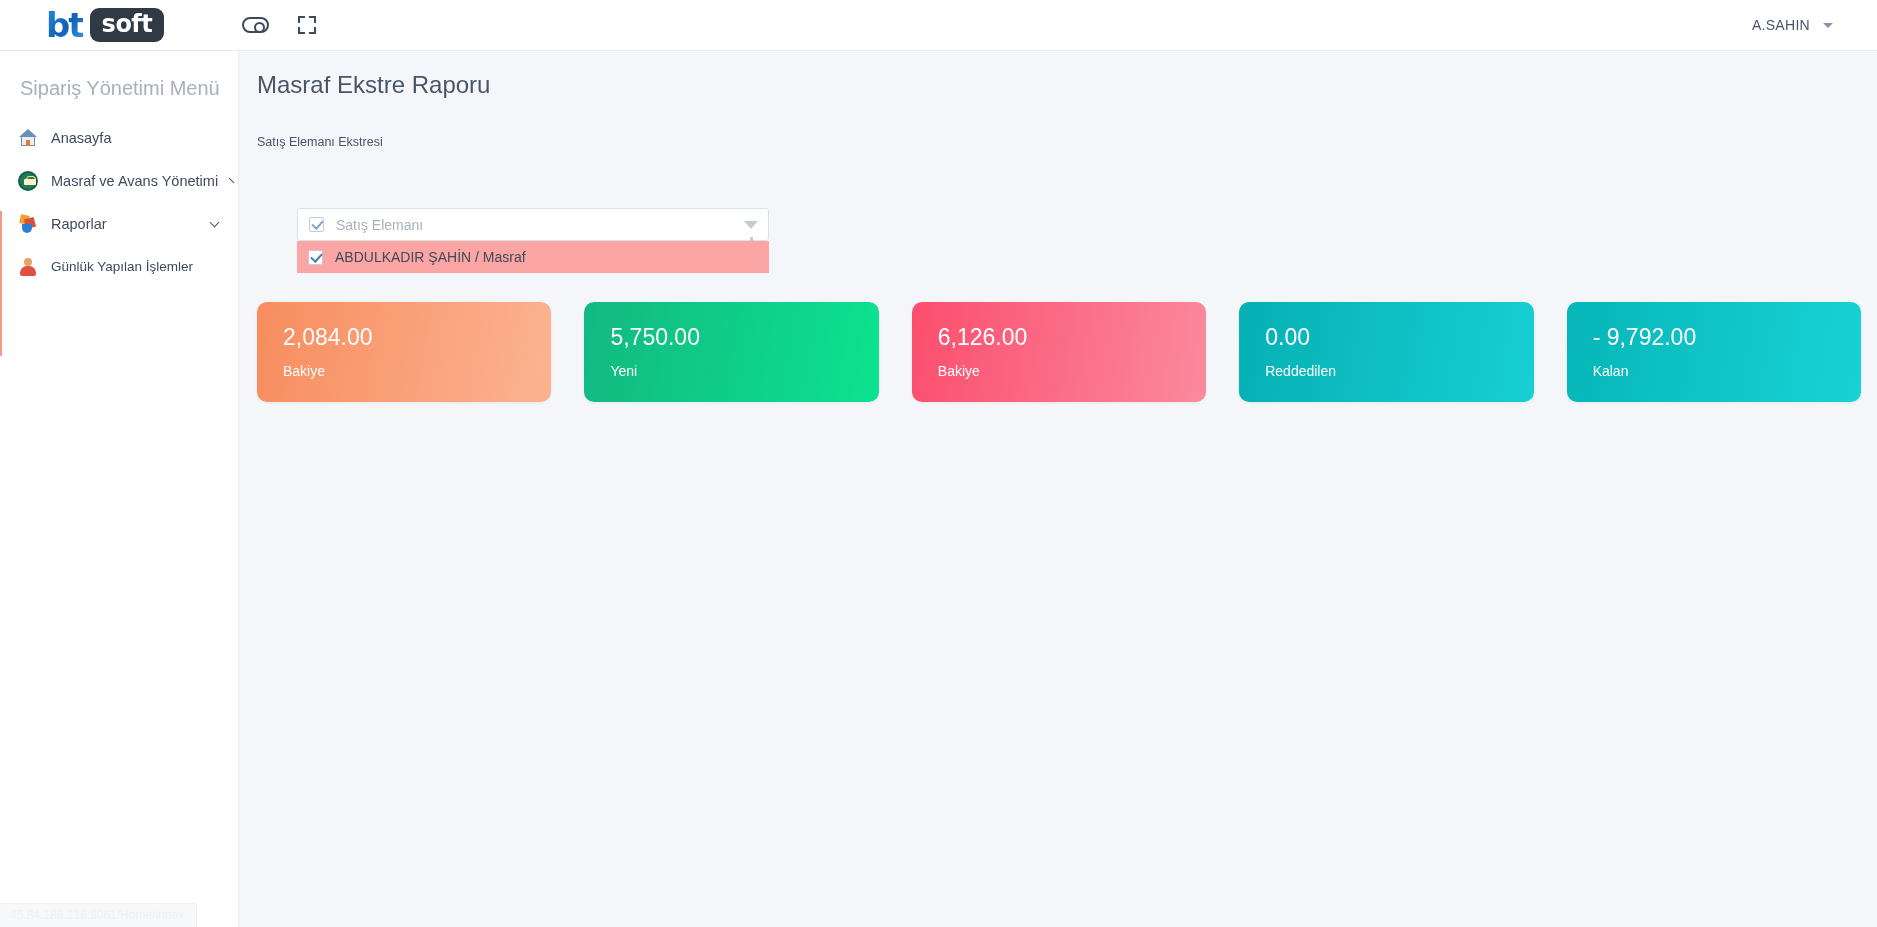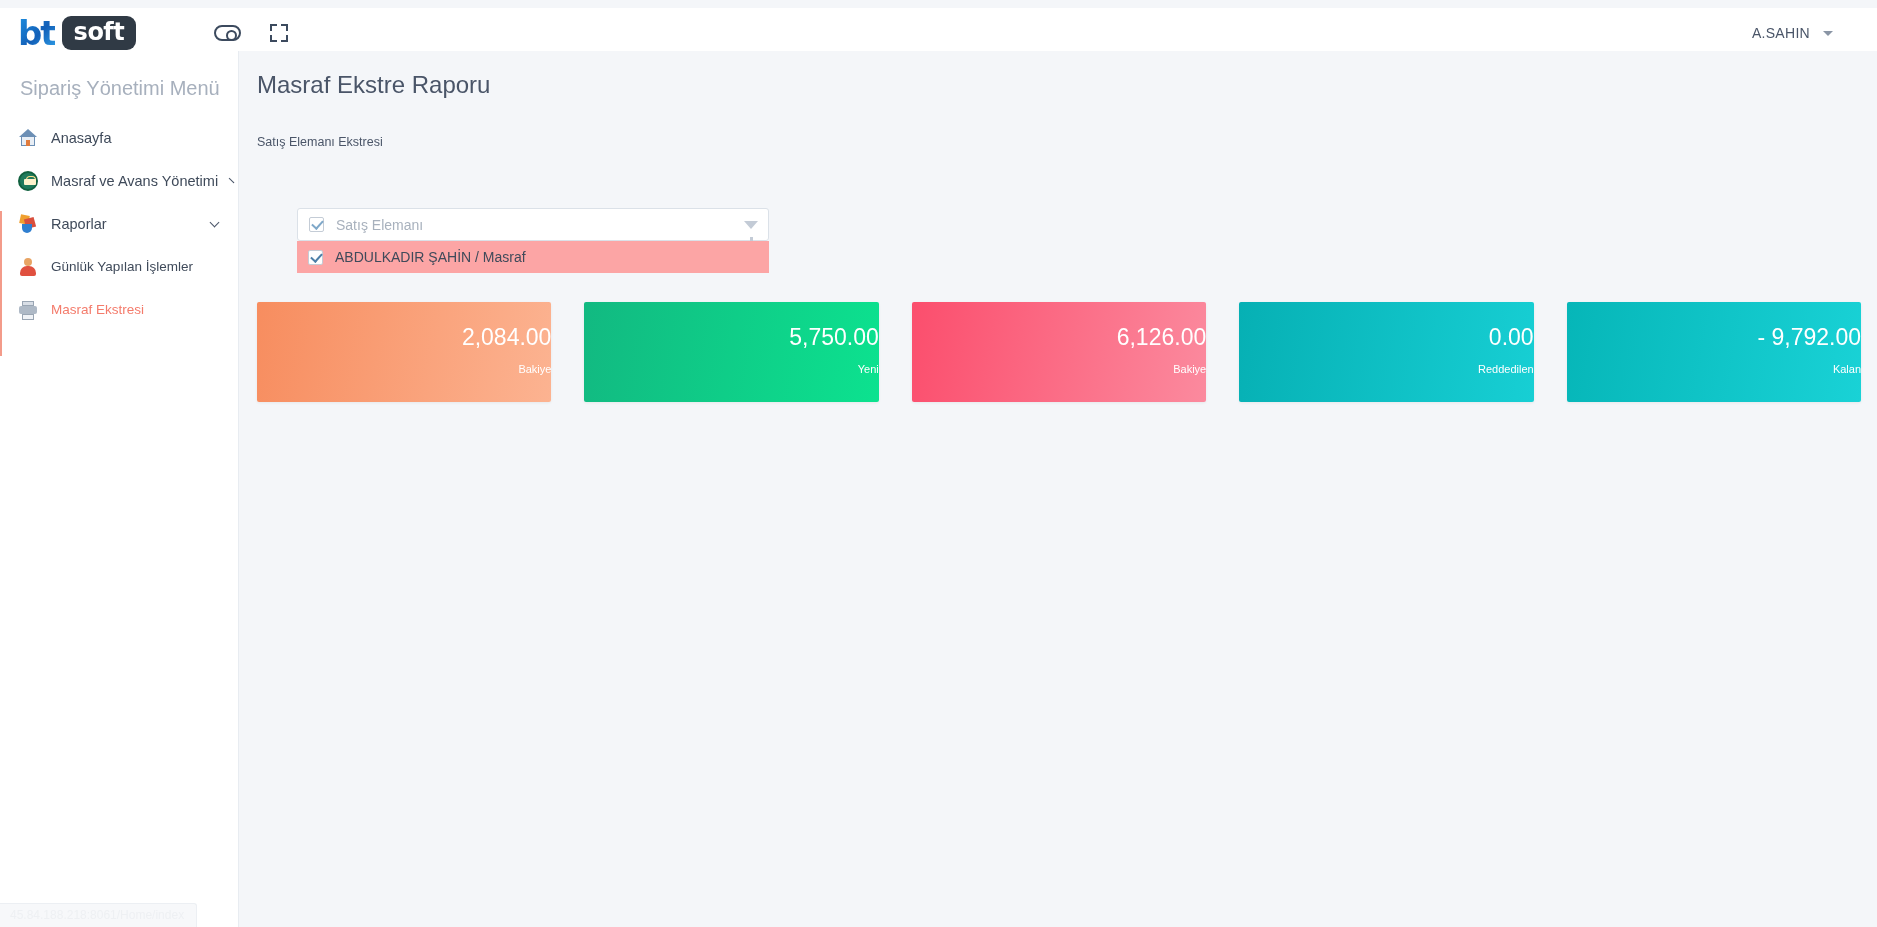--- a/index.html
+++ b/index.html
@@ -7,27 +7,28 @@
     width: 1877px;
     height: 927px;
     overflow: hidden;
     font-family: "Liberation Sans", sans-serif;
     background: #f4f6f9;
   }
 
   
   .topbar {
     position: absolute;
-    top: 8px; left: 0;
+    top: 0; left: 0;
     width: 1877px;
     height: 51px;
     background: #ffffff;
     border-bottom: 1px solid #e8ecf1;
     display: flex;
     align-items: center;
+    padding-left: 28px;
   }
   .brand {
     width: 200px;
     height: 51px;
     display: flex;
     align-items: center;
     padding-left: 18px;
     gap: 0px;
   }
   .brand-bt {
@@ -292,33 +293,32 @@
   .cards {
     position: absolute;
     top: 251px; left: 18px;
     width: 1604px;
     display: flex;
     gap: 33px;
   }
   .card {
     width: 295px;
     height: 100px;
-    border-radius: 2px;
+    border-radius: 10px;
     padding: 24px 0 0 26px;
     box-shadow: 0 1px 3px rgba(0,0,0,0.06);
-    text-align: right;
   }
   .card .val {
     font-size: 23px;
     color: #ffffff;
     font-weight: 400;
     line-height: 1;
   }
   .card .lbl {
-    font-size: 11px;
+    font-size: 14px;
     color: #ffffff;
     margin-top: 14px;
   }
 
   
   .statusbar {
     position: absolute;
     left: 0; bottom: 0;
     background: #f7f8fa;
     border: 1px solid #eceff3;
@@ -383,28 +383,20 @@
   </div>
 
   <div class="menu-item sub">
     <span class="ico ico-person">
       <span class="head"></span>
         <span class="torso"></span>
     </span>
     <span class="mlabel">Günlük Yapılan İşlemler</span>
   </div>
 
-  <div class="menu-item sub active">
-    <span class="ico ico-print">
-      <span class="top"></span>
-        <span class="mid"></span>
-        <span class="bot"></span>
-    </span>
-    <span class="mlabel">Masraf Ekstresi</span>
-  </div>
 </div>
 
 <div class="main">
   <div class="page-title">Masraf Ekstre Raporu</div>
   <div class="field-label">Satış Elemanı Ekstresi</div>
 
   <div class="select-wrap">
     <div class="select-head">
       <span class="chk checked"></span>
       <span class="ph">Satış Elemanı</span>

